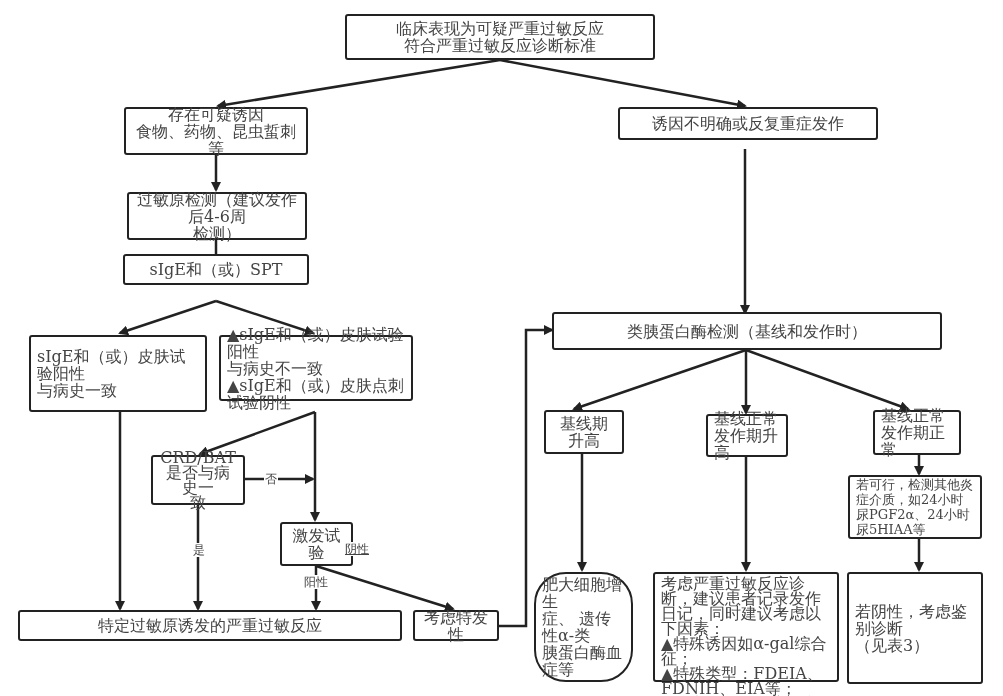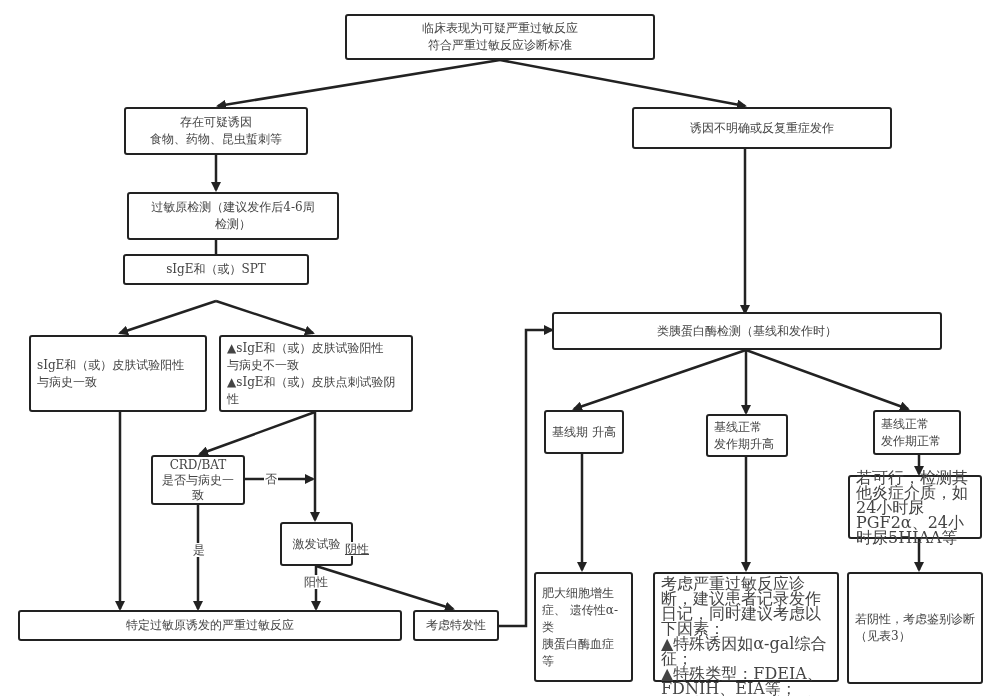--- a/index.html
+++ b/index.html
@@ -1,20 +1,20 @@
 <!DOCTYPE html>
 <html><head>
 <meta charset="utf-8">
 <style>
   html, body { margin: 0; padding: 0; background: #ffffff; }
   body { width: 1003px; height: 696px; position: relative; overflow: hidden;
          font-family: "DejaVu Serif", "Liberation Serif", serif; color: #333; }
   svg.wires { position: absolute; left: 0; top: 0; width: 1003px; height: 696px; }
   .node { position: absolute; box-sizing: border-box; border: 2.5px solid #222;
-          border-radius: 3px; background: #fff; font-size: 12px; line-height: 17px;
+          border-radius: 3px; background: #fff; font-size: 16px; line-height: 17px;
           display: flex; align-items: center; justify-content: center; text-align: center;
           color: #444; padding: 2px 6px; }
   .node.left { justify-content: flex-start; text-align: left; }
   .node .t { white-space: pre-line; }
   .lbl { position: absolute; font-size: 12px; color: #444; background: #fff; line-height: 14px; padding: 0 1px; }
 </style>
 </head>
 <body>
 
 <svg class="wires" viewBox="0 0 1003 696">
@@ -52,39 +52,39 @@
 <div class="node" style="left:345px;top:14px;width:310px;height:46px;">
   <span class="t">临床表现为可疑严重过敏反应
 符合严重过敏反应诊断标准</span>
 </div>
 
 <div class="node" style="left:124px;top:107px;width:184px;height:48px;">
   <span class="t">存在可疑诱因
 食物、药物、昆虫蜇刺等</span>
 </div>
 
-<div class="node" style="left:632px;top:107px;width:260px;height:42px;">
+<div class="node" style="left:618px;top:107px;width:260px;height:33px;">
   <span class="t">诱因不明确或反复重症发作</span>
 </div>
 
-<div class="node left" style="left:127px;top:192px;width:212px;height:48px;">
+<div class="node left" style="left:127px;top:192px;width:180px;height:48px;">
   <span class="t" style="text-align:center;display:block;width:100%;">过敏原检测（建议发作后4-6周
 检测）</span>
 </div>
 
 <div class="node" style="left:123px;top:254px;width:186px;height:31px;">
   <span class="t">sIgE和（或）SPT</span>
 </div>
 
 <div class="node left" style="left:29px;top:335px;width:178px;height:77px;">
   <span class="t">sIgE和（或）皮肤试验阳性
 与病史一致</span>
 </div>
 
-<div class="node left" style="left:219px;top:335px;width:194px;height:77px;">
+<div class="node left" style="left:219px;top:335px;width:194px;height:66px;">
   <span class="t">▲sIgE和（或）皮肤试验阳性
 与病史不一致
 ▲sIgE和（或）皮肤点刺试验阴性</span>
 </div>
 
 <div class="node" style="left:151px;top:455px;width:94px;height:50px;line-height:15px;">
   <span class="t">CRD/BAT
 是否与病史一
 致</span>
 </div>
@@ -112,34 +112,34 @@
 <div class="node left" style="left:706px;top:414px;width:82px;height:43px;">
   <span class="t">基线正常
 发作期升高</span>
 </div>
 
 <div class="node left" style="left:873px;top:410px;width:88px;height:45px;">
   <span class="t">基线正常
 发作期正常</span>
 </div>
 
-<div class="node left" style="left:534px;top:572px;width:99px;height:110px;">
+<div class="node left" style="left:534px;top:572px;width:99px;height:110px;border-radius:32px;">
   <span class="t">肥大细胞增生
 症、 遗传性α-类
 胰蛋白酶血症等</span>
 </div>
 
 <div class="node left" style="left:653px;top:572px;width:186px;height:110px;align-items:flex-start;font-size:16px;line-height:15px;">
   <span class="t">考虑严重过敏反应诊断，建议患者记录发作日记，同时建议考虑以下因素：
 ▲特殊诱因如α-gal综合征；
 ▲特殊类型：FDEIA、FDNIH、EIA等；
 ▲肥大细胞活化障碍疾病；</span>
 </div>
 
-<div class="node left" style="left:848px;top:475px;width:134px;height:64px;font-size:16px;line-height:15px;">
+<div class="node left" style="left:848px;top:475px;width:134px;height:64px;font-size:13px;line-height:15px;">
   <span class="t">若可行，检测其他炎症介质，如24小时尿PGF2α、24小时尿5HIAA等</span>
 </div>
 
 <div class="node left" style="left:847px;top:572px;width:136px;height:112px;">
   <span class="t">若阴性，考虑鉴别诊断
 （见表3）</span>
 </div>
 
 <span class="lbl" style="left:264px;top:472px;">否</span>
 <span class="lbl" style="left:192px;top:543px;">是</span>

